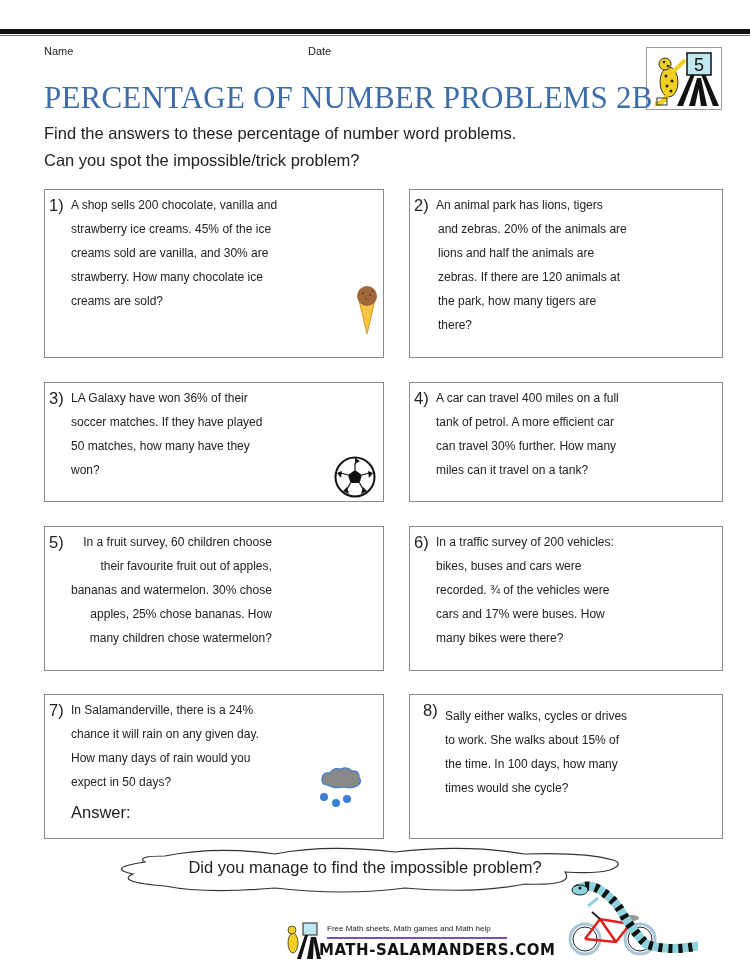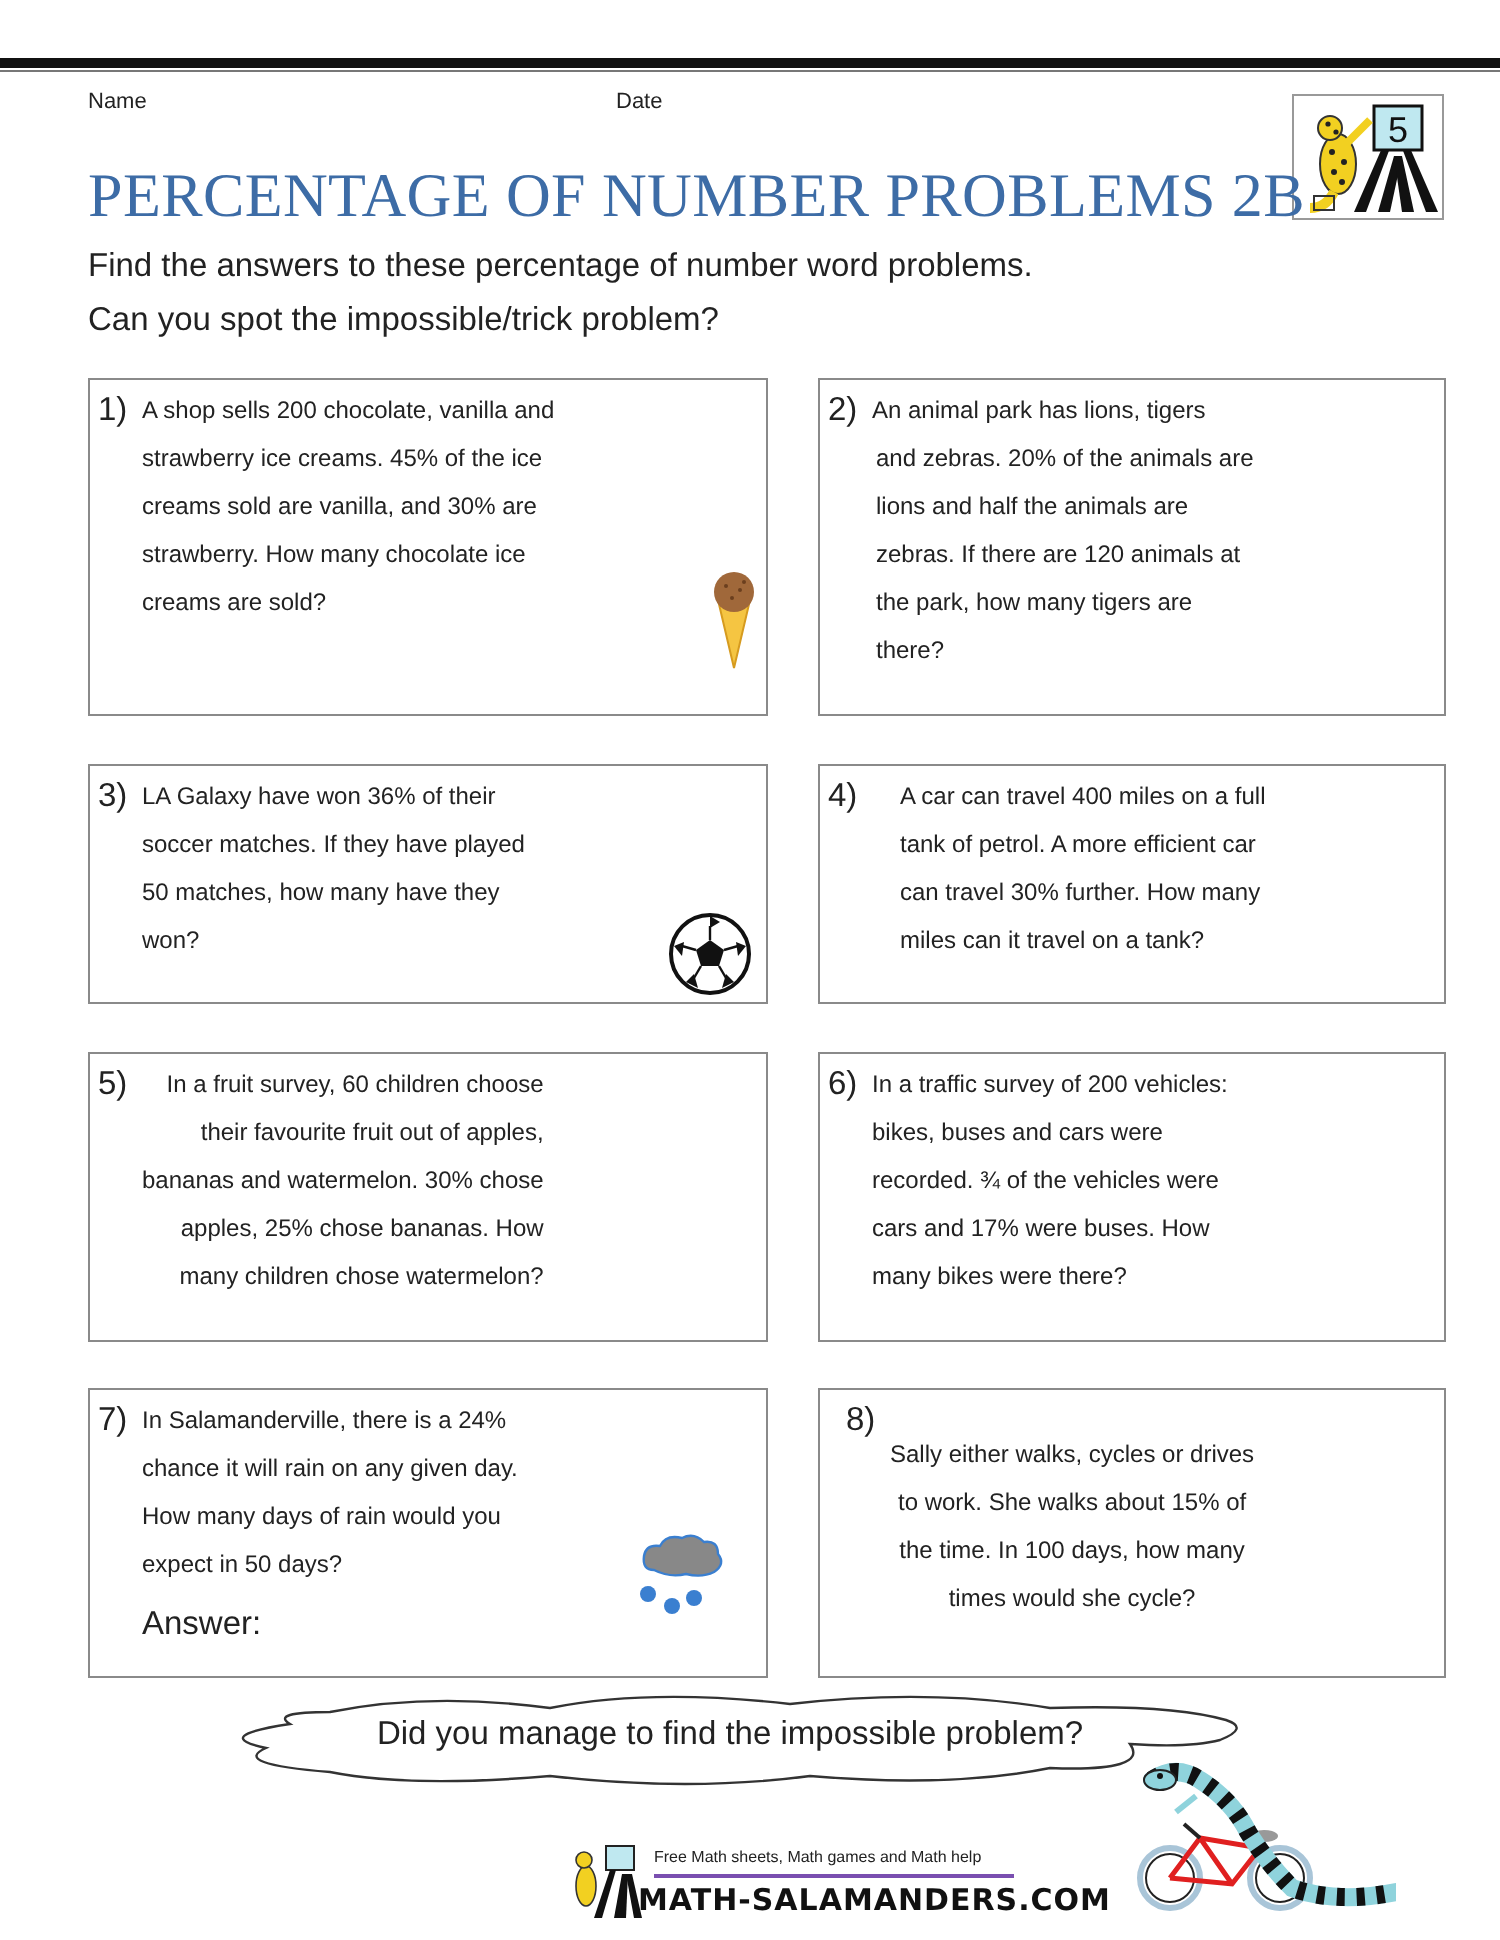--- a/index.html
+++ b/index.html
@@ -136,21 +136,21 @@
     <line x1="21" y1="14" x2="21" y2="7" stroke="#111" stroke-width="1.2"></line>
     <line x1="14" y1="19" x2="7" y2="17" stroke="#111" stroke-width="1.2"></line>
     <line x1="28" y1="19" x2="35" y2="17" stroke="#111" stroke-width="1.2"></line>
     <line x1="16.5" y1="27" x2="13" y2="33" stroke="#111" stroke-width="1.2"></line>
     <line x1="25.5" y1="27" x2="29" y2="33" stroke="#111" stroke-width="1.2"></line>
   </svg>
 </div>
 
 <div class="box" style="left:409px; top:382px; width:314px; height:120px;">
   <span class="num" style="left:4px; top:3px;">4)</span>
-  <div class="txt" style="left:26px; top:3px;margin-left:14px;">
+  <div class="txt" style="left:26px; top:3px;">
     <span class="line">A car can travel 400 miles on a full</span>
     <span class="line">tank of petrol. A more efficient car</span>
     <span class="line">can travel 30% further. How many</span>
     <span class="line">miles can it travel on a tank?</span>
   </div>
 </div>
 
 <div class="box" style="left:44px; top:526px; width:340px; height:145px;">
   <span class="num" style="left:4px; top:3px;">5)</span>
   <div class="txt" style="left:26px; top:3px;text-align:right;">
@@ -186,21 +186,21 @@
     <path d="M10 20 Q4 20 5 13 Q6 7 13 8 Q16 2 24 4 Q30 1 35 6 Q42 5 42 12 Q46 17 40 21 Q34 24 26 22 Q18 24 10 20 Z" fill="#888" stroke="#3a7fd0" stroke-width="1.2"></path>
     <path d="M8 28 q-4 5 0 7 q4 -2 0 -7 Z" fill="#3a7fd0"></path>
     <ellipse cx="7" cy="32" rx="4" ry="4" fill="#3a7fd0"></ellipse>
     <ellipse cx="19" cy="38" rx="4" ry="4" fill="#3a7fd0"></ellipse>
     <ellipse cx="30" cy="34" rx="4" ry="4" fill="#3a7fd0"></ellipse>
   </svg>
 </div>
 
 <div class="box" style="left:409px; top:694px; width:314px; height:145px;">
   <span class="num" style="left:13px; top:3px;">8)</span>
-  <div class="txt" style="left:35px; top:20px;text-align:center;">
+  <div class="txt" style="left:35px; top:9px;">
     <span class="line">Sally either walks, cycles or drives</span>
     <span class="line">to work. She walks about 15% of</span>
     <span class="line">the time. In 100 days, how many</span>
     <span class="line">times would she cycle?</span>
   </div>
 </div>
 
 <div class="cloud-wrap">
   <svg width="520" height="58" viewBox="0 0 520 58" style="position:absolute;left:0;top:0;">
     <path d="M60 14 Q110 4 170 12 Q220 2 290 10 Q360 2 420 12 Q480 10 508 18

